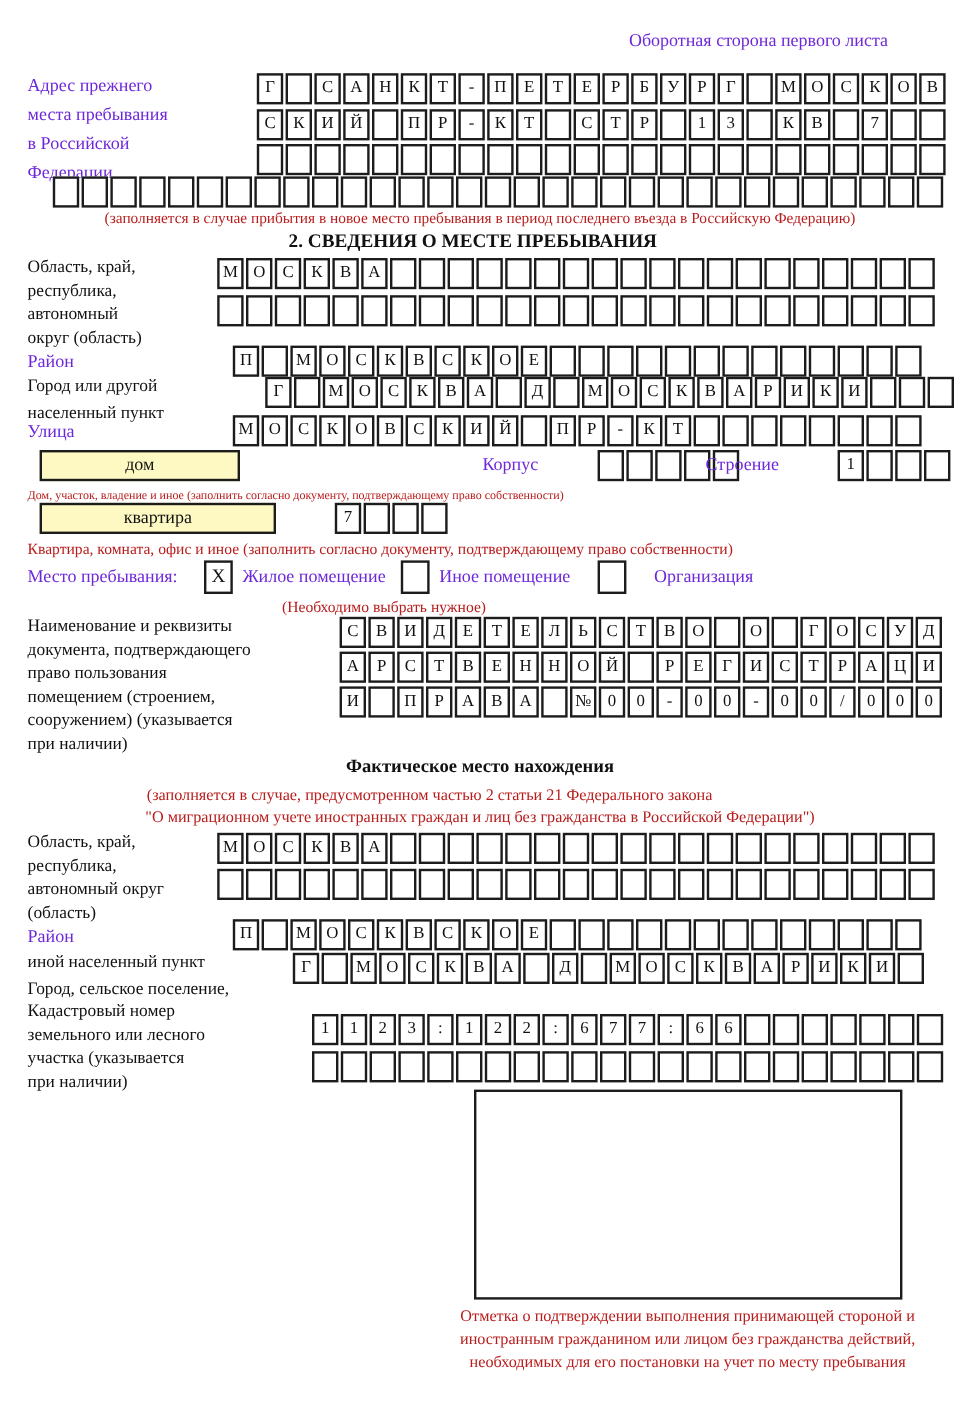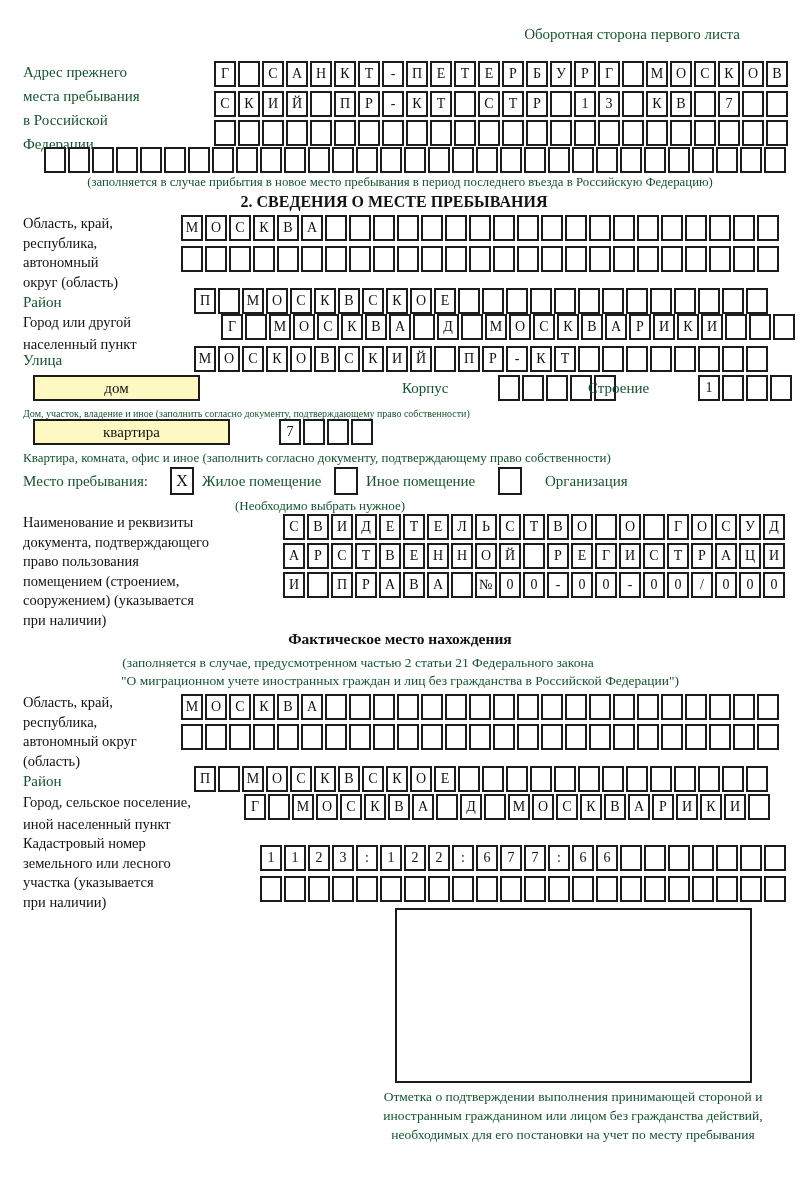--- a/index.html
+++ b/index.html
@@ -2,33 +2,33 @@
 <html><head>
 <meta charset="utf-8">
 <style>
   html,body{margin:0;padding:0;background:#fff;}
   #page{
     position:relative;width:800px;height:1180px;background:#fff;
     font-family:"Liberation Serif","DejaVu Serif",serif;color:#111;
     overflow:hidden;
   }
   .abs{position:absolute;}
-  .lbl{font-size:15px;line-height:24px;color:#14532d;}
+  .lbl{font-size:15px;line-height:24px;color:#6d28d9;}
   .lbl-sm{font-size:14.5px;line-height:19.5px;color:#111;}
   .cells{position:absolute;white-space:nowrap;height:26px;margin-left:36px;}
   .cell{
     display:inline-block;width:18px;height:22px;border:2px solid #1c1c1c;
     margin-right:2px;text-align:center;vertical-align:top;
     font-size:14px;line-height:22px;background:#fff;
   }
   .bigbox{
     position:absolute;border:2px solid #1c1c1c;height:22px;background:#fef9c3;
     display:flex;align-items:center;justify-content:center;font-size:15px;
   }
-  .note{font-size:12.8px;line-height:17px;color:#14532d;}
+  .note{font-size:12.8px;line-height:17px;color:#b91c1c;}
   .center{text-align:center;}
   .title{font-size:16px;font-weight:bold;}
   .chk{
     position:absolute;width:20px;height:24px;border:2px solid #1c1c1c;background:#fff;
     text-align:center;font-size:16px;line-height:24px;
   }
   .stamp{
     position:absolute;left:395px;top:908px;width:353px;height:171px;
     border:2px solid #1c1c1c;background:#fff;
   }
@@ -117,22 +117,22 @@
     <div class="lbl-sm">автономный округ</div>
     <div class="lbl-sm">(область)</div>
   </div>
   <div class="cells" style="left:145px;top:694px;"><span class="cell">М</span><span class="cell">О</span><span class="cell">С</span><span class="cell">К</span><span class="cell">В</span><span class="cell">А</span><span class="cell"></span><span class="cell"></span><span class="cell"></span><span class="cell"></span><span class="cell"></span><span class="cell"></span><span class="cell"></span><span class="cell"></span><span class="cell"></span><span class="cell"></span><span class="cell"></span><span class="cell"></span><span class="cell"></span><span class="cell"></span><span class="cell"></span><span class="cell"></span><span class="cell"></span><span class="cell"></span><span class="cell"></span></div>
   <div class="cells" style="left:145px;top:724px;"><span class="cell"></span><span class="cell"></span><span class="cell"></span><span class="cell"></span><span class="cell"></span><span class="cell"></span><span class="cell"></span><span class="cell"></span><span class="cell"></span><span class="cell"></span><span class="cell"></span><span class="cell"></span><span class="cell"></span><span class="cell"></span><span class="cell"></span><span class="cell"></span><span class="cell"></span><span class="cell"></span><span class="cell"></span><span class="cell"></span><span class="cell"></span><span class="cell"></span><span class="cell"></span><span class="cell"></span><span class="cell"></span></div>
 
   <div class="abs lbl" style="left:23px;top:769px;">Район</div>
   <div class="cells" style="left:158px;top:766px;"><span class="cell">П</span><span class="cell"></span><span class="cell">М</span><span class="cell">О</span><span class="cell">С</span><span class="cell">К</span><span class="cell">В</span><span class="cell">С</span><span class="cell">К</span><span class="cell">О</span><span class="cell">Е</span><span class="cell"></span><span class="cell"></span><span class="cell"></span><span class="cell"></span><span class="cell"></span><span class="cell"></span><span class="cell"></span><span class="cell"></span><span class="cell"></span><span class="cell"></span><span class="cell"></span><span class="cell"></span><span class="cell"></span></div>
 
   <div class="abs" style="left:23px;top:791px;width:185px;">
+    <div class="lbl-sm" style="line-height:22px;">иной населенный пункт</div>
     <div class="lbl-sm" style="line-height:22px;">Город, сельское поселение,</div>
-    <div class="lbl-sm" style="line-height:22px;">иной населенный пункт</div>
   </div>
   <div class="cells" style="left:208px;top:794px;"><span class="cell">Г</span><span class="cell"></span><span class="cell">М</span><span class="cell">О</span><span class="cell">С</span><span class="cell">К</span><span class="cell">В</span><span class="cell">А</span><span class="cell"></span><span class="cell">Д</span><span class="cell"></span><span class="cell">М</span><span class="cell">О</span><span class="cell">С</span><span class="cell">К</span><span class="cell">В</span><span class="cell">А</span><span class="cell">Р</span><span class="cell">И</span><span class="cell">К</span><span class="cell">И</span><span class="cell"></span></div>
 
   <div class="abs" style="left:23px;top:834px;width:190px;">
     <div class="lbl-sm">Кадастровый номер</div>
     <div class="lbl-sm">земельного или лесного</div>
     <div class="lbl-sm">участка (указывается</div>
     <div class="lbl-sm">при наличии)</div>
   </div>
   <div class="cells" style="left:224px;top:845px;"><span class="cell">1</span><span class="cell">1</span><span class="cell">2</span><span class="cell">3</span><span class="cell">:</span><span class="cell">1</span><span class="cell">2</span><span class="cell">2</span><span class="cell">:</span><span class="cell">6</span><span class="cell">7</span><span class="cell">7</span><span class="cell">:</span><span class="cell">6</span><span class="cell">6</span><span class="cell"></span><span class="cell"></span><span class="cell"></span><span class="cell"></span><span class="cell"></span><span class="cell"></span><span class="cell"></span></div>

